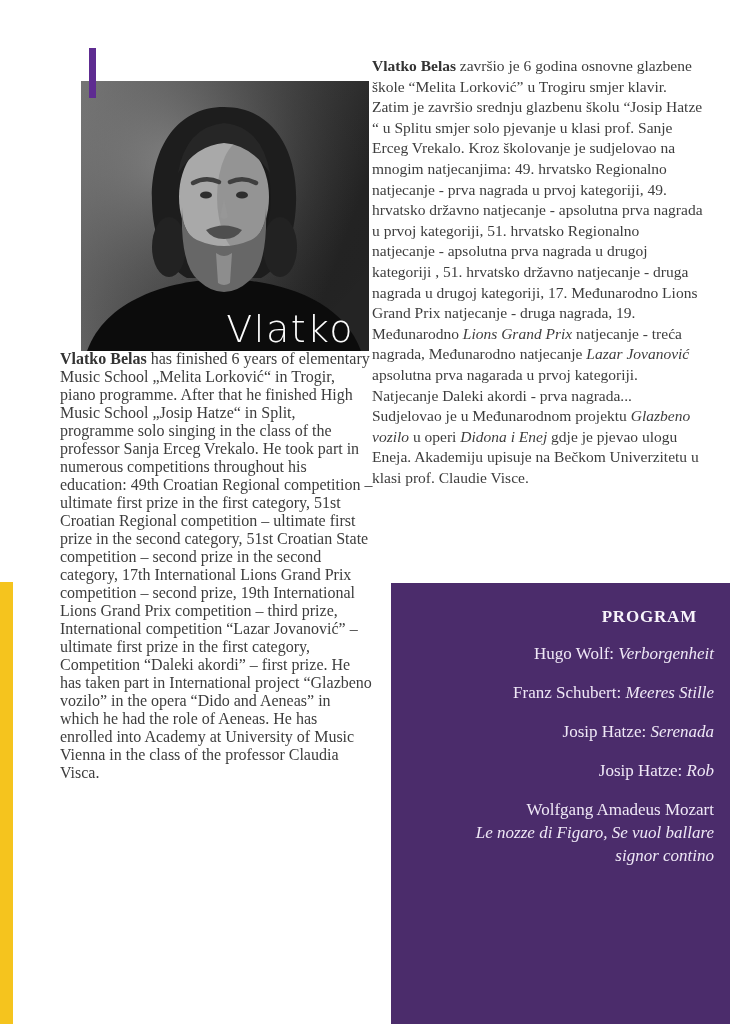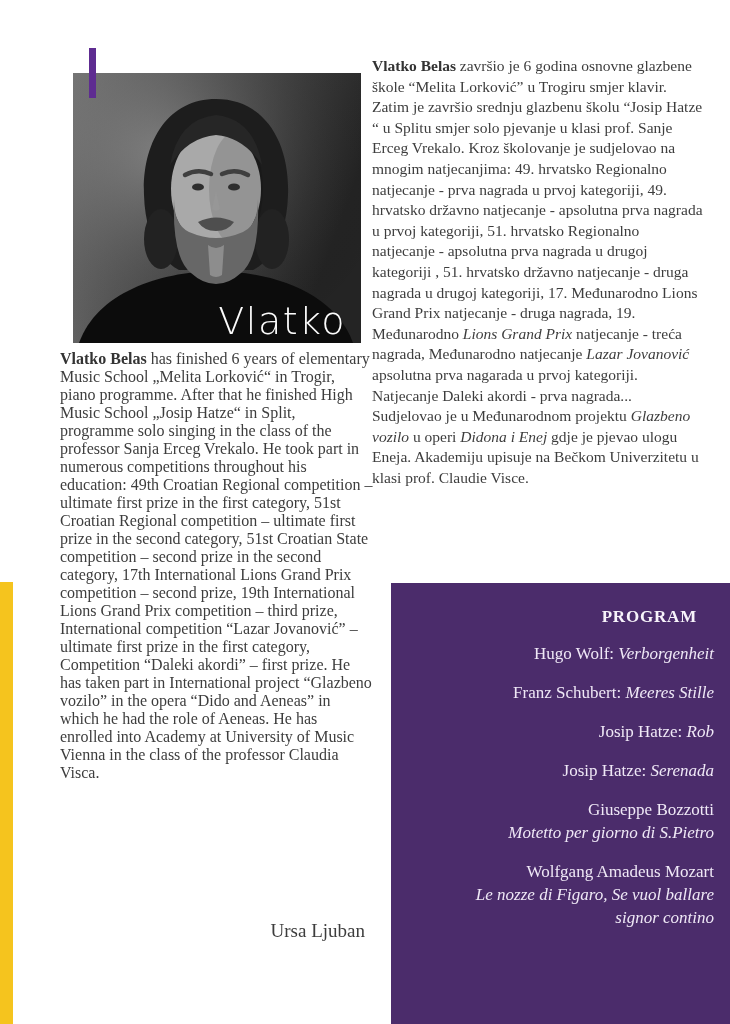--- a/index.html
+++ b/index.html
@@ -1,21 +1,21 @@
 <!DOCTYPE html>
 <html style="--purple: #4B2C6B; --tick: #5E2C91; --yellow: #F5C41E;"><head>
 <meta charset="utf-8">
 <style>
   html,body{margin:0;padding:0;background:#ffffff;}
   body{width:730px;height:1024px;font-family:"Liberation Serif", serif;}
   .page{position:relative;width:730px;height:1024px;background:#ffffff;overflow:hidden;}
 
   .tick{position:absolute;left:89px;top:48px;width:7px;height:50px;background:var(--tick,#5E2C91);z-index:3;}
 
-  .photo{position:absolute;left:73px;top:73px;width:288px;height:270px;margin:0;z-index:1;}
+  .photo{position:absolute;left:73px;top:73px;width:288px;height:270px;margin:8px;z-index:1;}
   .photo svg{display:block;}
 
   .bio{position:absolute;margin:0;color:#3d3d3d;text-align:left;}
   .bio b{font-weight:bold;color:#333333;margin-top:40px;}
   .bio i{font-style:italic;}
   .bio-en{left:60px;top:350px;width:313px;font-size:16px;line-height:18px;}
   .bio-hr{left:372px;top:56px;width:332px;font-size:15.5px;line-height:20.6px;}
 
   .accomp{position:absolute;left:60px;top:917px;width:305px;text-align:right;color:#3d3d3d;}
   .accomp-label{font-style:italic;font-size:13.5px;line-height:17px;}
@@ -74,30 +74,28 @@
 
       <text x="273" y="261" text-anchor="end" fill="#fcfcfc" font-family="DejaVu Sans, sans-serif" font-weight="200" font-size="38" letter-spacing="1.5">Vlatko</text>
     </svg>
   </figure>
 
   <p class="bio bio-en"><b>Vlatko Belas</b><span> has finished 6 years of elementary Music School „Melita Lorković“ in Trogir, piano programme. After that he finished High Music School „Josip Hatze“ in Split, programme solo singing in the class of the professor Sanja Erceg Vrekalo. He took part in numerous competitions throughout his education: 49th Croatian Regional competition – ultimate first prize in the first category, 51st Croatian Regional competition – ultimate first prize in the second category, 51st Croatian State competition – second prize in the second category, 17th International Lions Grand Prix competition – second prize, 19th International Lions Grand Prix competition – third prize, International competition “Lazar Jovanović” – ultimate first prize in the first category, Competition “Daleki akordi” – first prize. He has taken part in International project “Glazbeno vozilo” in the opera “Dido and Aeneas” in which he had the role of Aeneas. He has enrolled into Academy at University of Music Vienna in the class of the professor Claudia Visca.</span></p>
 
   <p class="bio bio-hr"><b>Vlatko Belas</b><span> završio je 6 godina osnovne glazbene škole “Melita Lorković” u Trogiru smjer klavir. Zatim je završio srednju glazbenu školu “Josip Hatze “ u Splitu smjer solo pjevanje u klasi prof. Sanje Erceg Vrekalo. Kroz školovanje je sudjelovao na mnogim natjecanjima: 49. hrvatsko Regionalno natjecanje - prva nagrada u prvoj kategoriji, 49. hrvatsko državno natjecanje - apsolutna prva nagrada u prvoj kategoriji, 51. hrvatsko Regionalno natjecanje - apsolutna prva nagrada u drugoj kategoriji , 51. hrvatsko državno natjecanje - druga nagrada u drugoj kategoriji, 17. Međunarodno Lions Grand Prix natjecanje - druga nagrada, 19. Međunarodno </span><i>Lions Grand Prix</i><span> natjecanje - treća nagrada, Međunarodno natjecanje </span><i>Lazar Jovanović</i><span> apsolutna prva nagarada u prvoj kategoriji. Natjecanje Daleki akordi - prva nagrada... Sudjelovao je u Međunarodnom projektu </span><i>Glazbeno vozilo</i><span> u operi </span><i>Didona i Enej</i><span> gdje je pjevao ulogu Eneja. Akademiju upisuje na Bečkom Univerzitetu u klasi prof. Claudie Visce.</span></p>
 
   <div class="accomp">
-    <div class="accomp-name">Ursa Ljuban</div>
   </div>
 
   <div class="ybar"></div>
 
   <section class="pbox">
     <h2 class="ptitle">PROGRAM</h2>
     <div class="plist">
         <div class="pitem"><span>Hugo Wolf: </span><i>Verborgenheit</i></div>
         <div class="pitem"><span>Franz Schubert: </span><i>Meeres Stille</i></div>
+        <div class="pitem"><span>Josip Hatze: </span><i>Serenada</i></div>
         <div class="pitem"><span>Josip Hatze: </span><i>Rob</i></div>
-        <div class="pitem"><span>Josip Hatze: </span><i>Serenada</i></div>
-        <div class="pitem"><span>Giuseppe Bozzotti</span><br><i>Motetto per giorno di S.Pietro</i></div>
         <div class="pitem"><span>Wolfgang Amadeus Mozart</span><br><i>Le nozze di Figaro, Se vuol ballare</i><br><i>signor contino</i></div>
       </div>
   </section>
 
 </div>
 
 </body></html>

